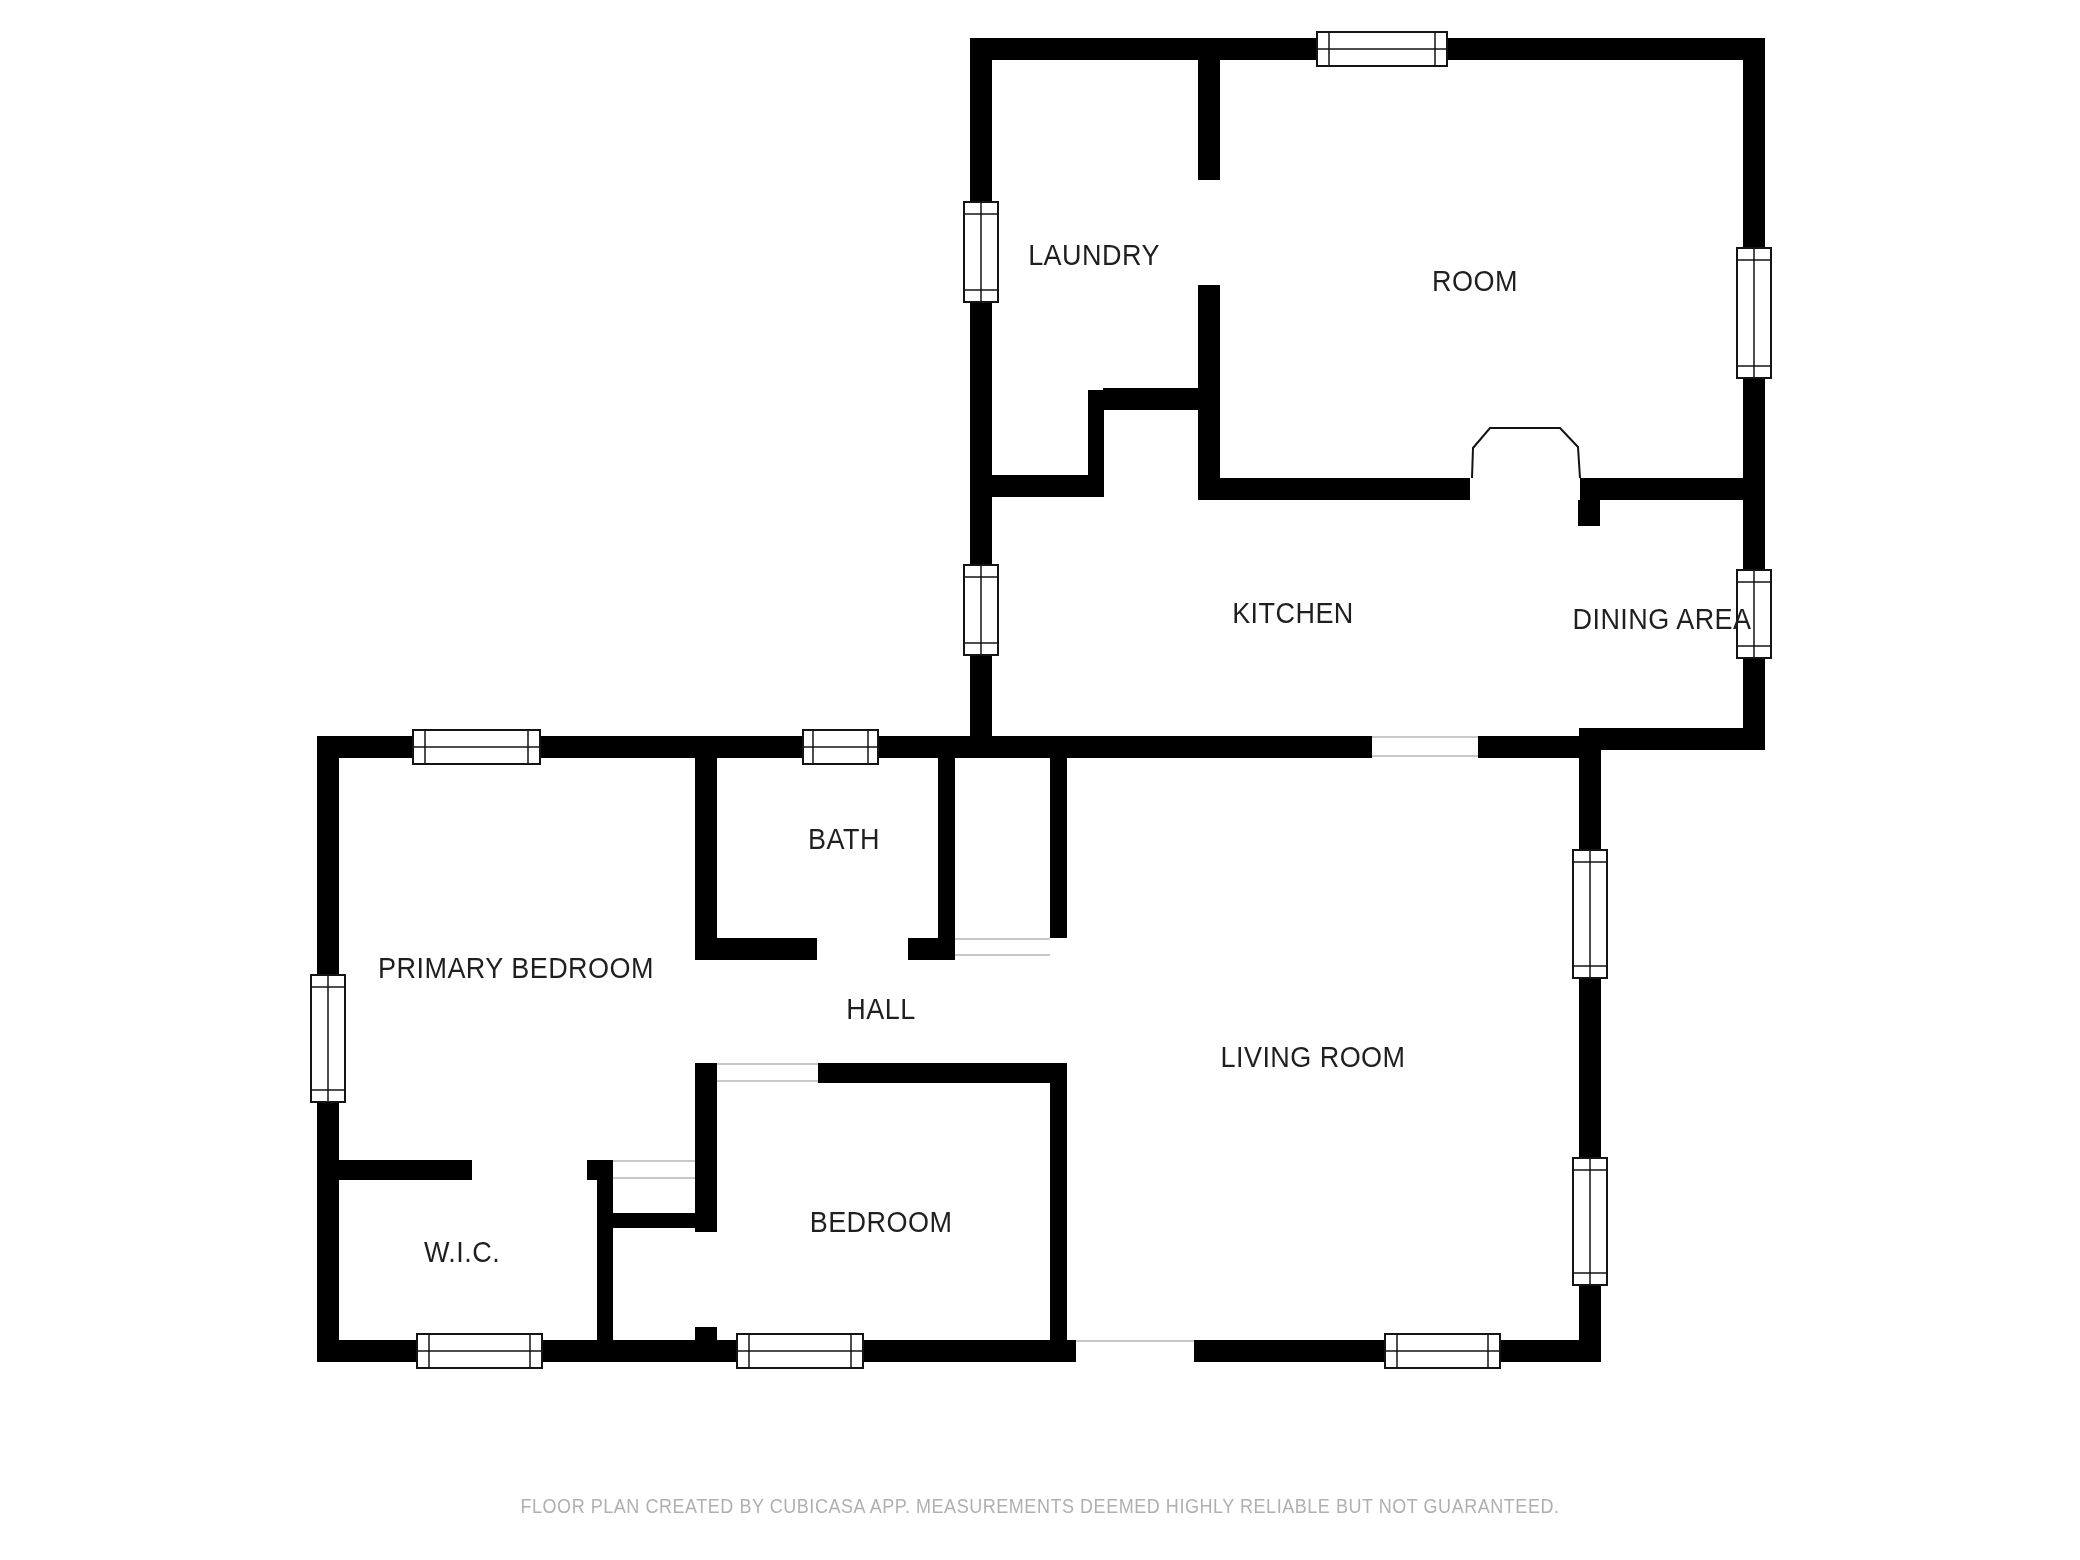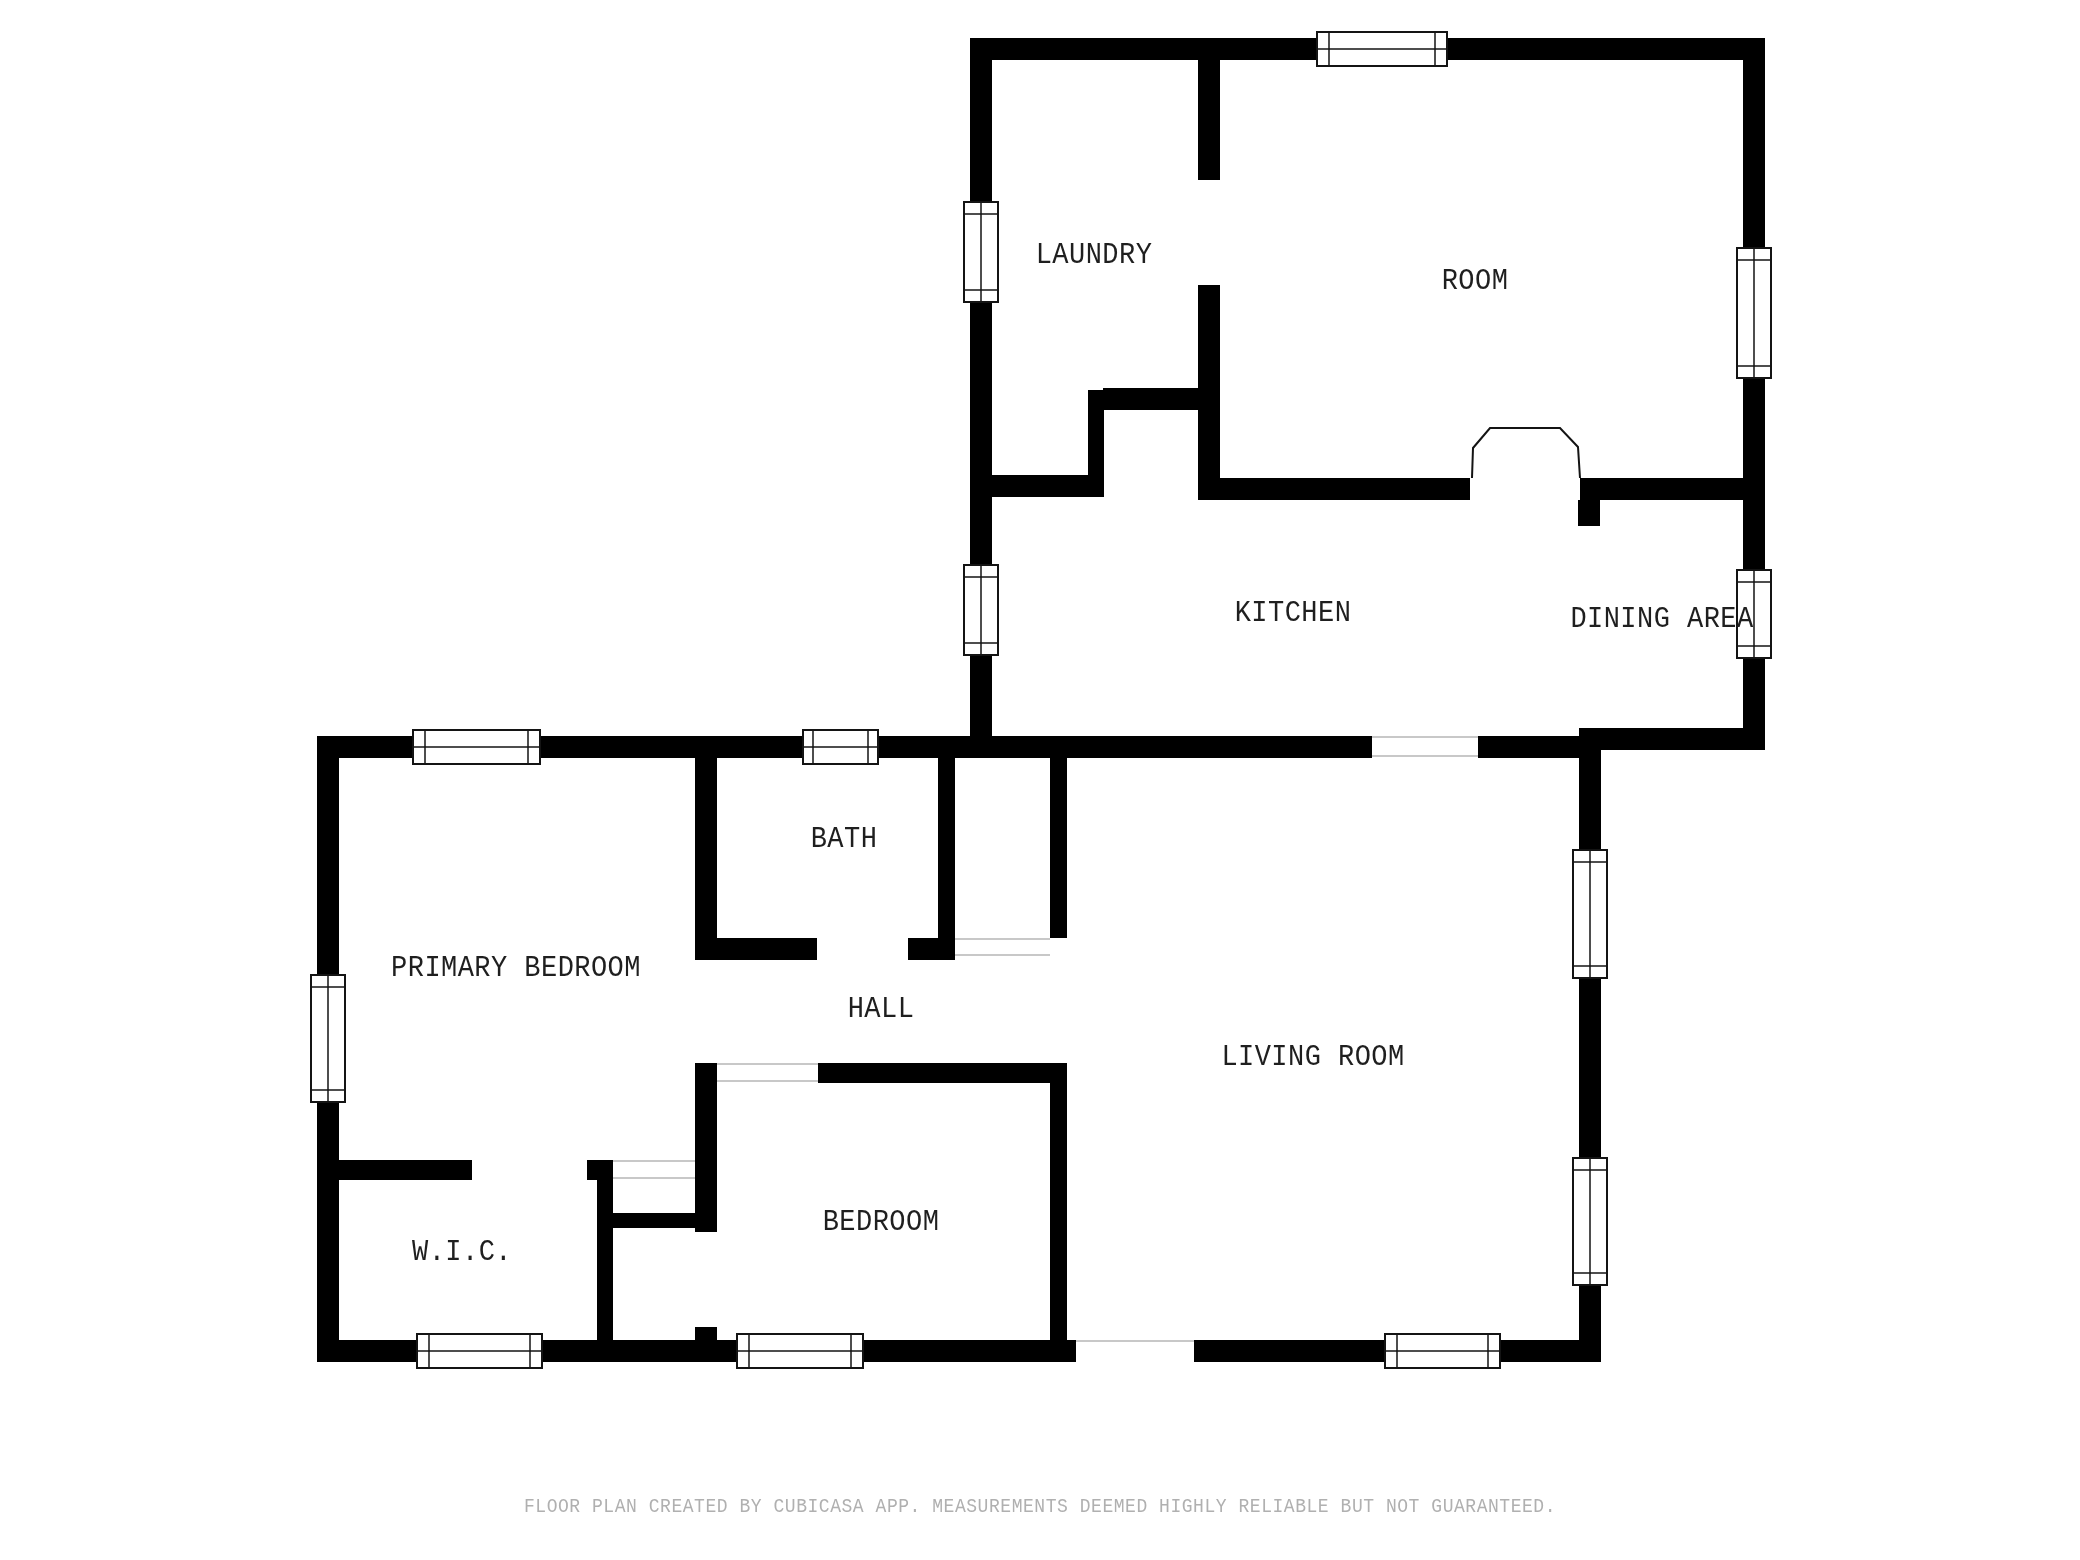--- a/index.html
+++ b/index.html
@@ -1,20 +1,20 @@
 <!DOCTYPE html>
 <html><head>
 <meta charset="utf-8">
 <style>
   html,body{margin:0;padding:0;background:#ffffff;}
   #stage{
     position:relative;
     width:2080px;height:1560px;
     background:#ffffff;
-    font-family:Liberation Mono, monospace;
+    font-family:Liberation Sans, sans-serif;
     overflow:hidden;
   }
   #plan-svg{position:absolute;left:0;top:0;}
   .room-label{
     position:absolute;
     transform:translate(-50%,-50%) scaleX(0.9);
     transform-origin:center;
     font-size:30px;
     letter-spacing:0.5px;
     color:#1f1f1f;

